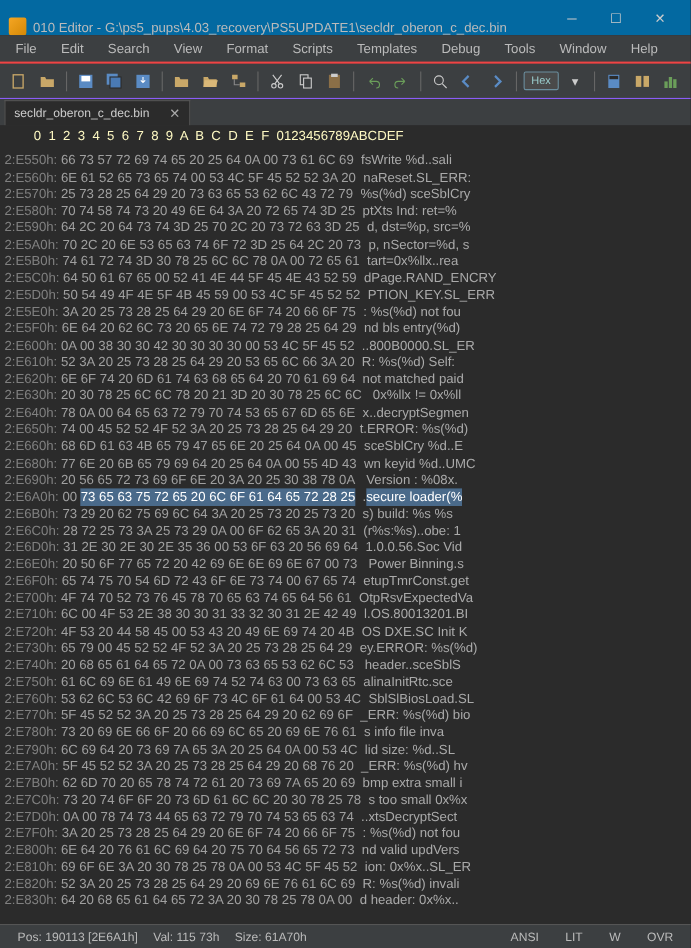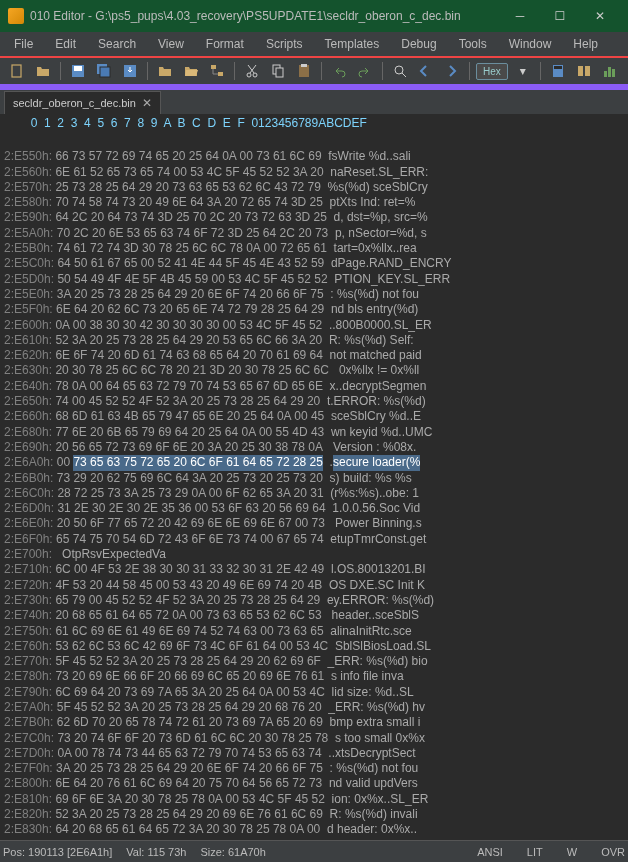--- a/index.html
+++ b/index.html
@@ -1,38 +1,38 @@
 <!DOCTYPE html>
 <html><head>
 <meta charset="utf-8">
 <style>
 *{margin:0;padding:0;box-sizing:border-box;font-family:'Segoe UI',Tahoma,sans-serif}
 body{background:#2b2b2b;color:#ccc;width:628px;height:862px;overflow:hidden;display:flex;flex-direction:column;font-size:12px}
-.titlebar{background:#14532d;height:32px;display:flex;align-items:center;padding:0 8px;color:#bbb}
+.titlebar{background:#0369a1;height:32px;display:flex;align-items:flex-end;padding:0 8px;color:#bbb}
 .app-icon{width:16px;height:16px;background:linear-gradient(135deg,#f5a623,#d48806);border-radius:2px;margin-right:6px}
 .title-text{flex:1;font-size:12px;white-space:nowrap;overflow:hidden}
 .win-controls{display:flex;gap:0}
 .win-btn{width:40px;height:30px;display:flex;align-items:center;justify-content:center;color:#ccc;cursor:pointer}
 .menubar{background:#3c3f41;height:26px;display:flex;align-items:center;padding:0 4px;border-bottom:2px solid #ef4444;gap:2px}
 .menu-item{padding:4px 10px;color:#bbb;cursor:pointer;font-size:12px}
-.toolbar{background:#3c3f41;height:32px;display:flex;align-items:center;padding:0 6px;border-bottom:6px solid #8b5cf6;gap:4px}
+.toolbar{background:#3c3f41;height:32px;display:flex;align-items:center;padding:0 6px;border-bottom:1px solid #8b5cf6;gap:4px}
 .tool-btn{width:22px;height:22px;display:flex;align-items:center;justify-content:center;cursor:pointer;border-radius:2px}
 .tool-sep{width:1px;height:18px;background:#666;margin:0 2px}
 .hex-badge{padding:2px 6px;background:#4a4a4a;border:1px solid #6b8e9e;color:#9cc;font-size:10px;border-radius:2px}
 .tabs{background:#3c3f41;height:24px;display:flex;align-items:flex-end;padding:0 4px}
-.tab{background:#2b2b2b;padding:4px 8px;display:flex;align-items:center;gap:6px;border-top:1px solid #555;border-left:1px solid #555;border-right:1px solid #555;font-size:11px;color:#ccc}
+.tab{background:#2b2b2b;padding:4px 8px;display:flex;align-items:center;gap:18px;border-top:1px solid #555;border-left:1px solid #555;border-right:1px solid #555;font-size:11px;color:#ccc}
 .tab-close{color:#aaa;cursor:pointer;font-size:12px}
 .hex-area{flex:1;background:#2b2b2b;overflow:hidden;font-family:Consolas,monospace;font-size:12px;line-height:15.3px;padding:2px 4px;position:relative}
-.hex-header{color:#7dd3fc;white-space:pre;margin-bottom:18px}
+.hex-header{color:#fef9c3;white-space:pre;margin-bottom:7px}
 .hex-row{white-space:pre;display:flex}
 .addr{color:#808080}
 .bytes{color:#a0a0a0}
 .ascii{color:#aaa}
 .sel{background:#4a6a8a;color:#fff}
-.statusbar{background:#3c3f41;height:22px;display:flex;align-items:center;padding:0 3px;border-top:1px solid #555;color:#bbb;font-size:11px;gap:14px}
+.statusbar{background:#3c3f41;height:22px;display:flex;align-items:center;padding:0 16px;border-top:1px solid #555;color:#bbb;font-size:11px;gap:14px}
 .status-right{margin-left:auto;display:flex;gap:24px}
 svg{width:16px;height:16px}
 </style>
 </head>
 <body>
 
 <div class="titlebar">
   <div class="app-icon"></div>
   <div class="title-text">010 Editor - G:\ps5_pups\4.03_recovery\PS5UPDATE1\secldr_oberon_c_dec.bin</div>
   <div class="win-controls">
@@ -206,21 +206,21 @@
       <div class="hex-row"><span class="addr">2:E650h: </span><span class="bytes">74 00 45 52 52 4F 52 3A 20 25 73 28 25 64 29 20</span><span class="ascii">  t.ERROR: %s(%d) </span></div>
       <div class="hex-row"><span class="addr">2:E660h: </span><span class="bytes">68 6D 61 63 4B 65 79 47 65 6E 20 25 64 0A 00 45</span><span class="ascii">  sceSblCry %d..E</span></div>
       <div class="hex-row"><span class="addr">2:E680h: </span><span class="bytes">77 6E 20 6B 65 79 69 64 20 25 64 0A 00 55 4D 43</span><span class="ascii">  wn keyid %d..UMC</span></div>
       <div class="hex-row"><span class="addr">2:E690h: </span><span class="bytes">20 56 65 72 73 69 6F 6E 20 3A 20 25 30 38 78 0A</span><span class="ascii">   Version : %08x.</span></div>
       <div class="hex-row"><span class="addr">2:E6A0h: </span><span class="bytes">00 </span><span class="bytes sel">73 65 63 75 72 65 20 6C 6F 61 64 65 72 28 25</span><span class="ascii">  .</span><span class="ascii sel">secure loader(%</span></div>
       <div class="hex-row"><span class="addr">2:E6B0h: </span><span class="bytes">73 29 20 62 75 69 6C 64 3A 20 25 73 20 25 73 20</span><span class="ascii">  s) build: %s %s </span></div>
       <div class="hex-row"><span class="addr">2:E6C0h: </span><span class="bytes">28 72 25 73 3A 25 73 29 0A 00 6F 62 65 3A 20 31</span><span class="ascii">  (r%s:%s)..obe: 1</span></div>
       <div class="hex-row"><span class="addr">2:E6D0h: </span><span class="bytes">31 2E 30 2E 30 2E 35 36 00 53 6F 63 20 56 69 64</span><span class="ascii">  1.0.0.56.Soc Vid</span></div>
       <div class="hex-row"><span class="addr">2:E6E0h: </span><span class="bytes">20 50 6F 77 65 72 20 42 69 6E 6E 69 6E 67 00 73</span><span class="ascii">   Power Binning.s</span></div>
       <div class="hex-row"><span class="addr">2:E6F0h: </span><span class="bytes">65 74 75 70 54 6D 72 43 6F 6E 73 74 00 67 65 74</span><span class="ascii">  etupTmrConst.get</span></div>
-      <div class="hex-row"><span class="addr">2:E700h: </span><span class="ascii">  OtpRsvExpectedVa</span></div>
+      <div class="hex-row"><span class="addr">2:E700h: </span><span class="bytes">4F 74 70 52 73 76 45 78 70 65 63 74 65 64 56 61</span><span class="ascii">  OtpRsvExpectedVa</span></div>
       <div class="hex-row"><span class="addr">2:E710h: </span><span class="bytes">6C 00 4F 53 2E 38 30 30 31 33 32 30 31 2E 42 49</span><span class="ascii">  l.OS.80013201.BI</span></div>
       <div class="hex-row"><span class="addr">2:E720h: </span><span class="bytes">4F 53 20 44 58 45 00 53 43 20 49 6E 69 74 20 4B</span><span class="ascii">  OS DXE.SC Init K</span></div>
       <div class="hex-row"><span class="addr">2:E730h: </span><span class="bytes">65 79 00 45 52 52 4F 52 3A 20 25 73 28 25 64 29</span><span class="ascii">  ey.ERROR: %s(%d)</span></div>
       <div class="hex-row"><span class="addr">2:E740h: </span><span class="bytes">20 68 65 61 64 65 72 0A 00 73 63 65 53 62 6C 53</span><span class="ascii">   header..sceSblS</span></div>
       <div class="hex-row"><span class="addr">2:E750h: </span><span class="bytes">61 6C 69 6E 61 49 6E 69 74 52 74 63 00 73 63 65</span><span class="ascii">  alinaInitRtc.sce</span></div>
       <div class="hex-row"><span class="addr">2:E760h: </span><span class="bytes">53 62 6C 53 6C 42 69 6F 73 4C 6F 61 64 00 53 4C</span><span class="ascii">  SblSlBiosLoad.SL</span></div>
       <div class="hex-row"><span class="addr">2:E770h: </span><span class="bytes">5F 45 52 52 3A 20 25 73 28 25 64 29 20 62 69 6F</span><span class="ascii">  _ERR: %s(%d) bio</span></div>
       <div class="hex-row"><span class="addr">2:E780h: </span><span class="bytes">73 20 69 6E 66 6F 20 66 69 6C 65 20 69 6E 76 61</span><span class="ascii">  s info file inva</span></div>
       <div class="hex-row"><span class="addr">2:E790h: </span><span class="bytes">6C 69 64 20 73 69 7A 65 3A 20 25 64 0A 00 53 4C</span><span class="ascii">  lid size: %d..SL</span></div>
       <div class="hex-row"><span class="addr">2:E7A0h: </span><span class="bytes">5F 45 52 52 3A 20 25 73 28 25 64 29 20 68 76 20</span><span class="ascii">  _ERR: %s(%d) hv </span></div>

